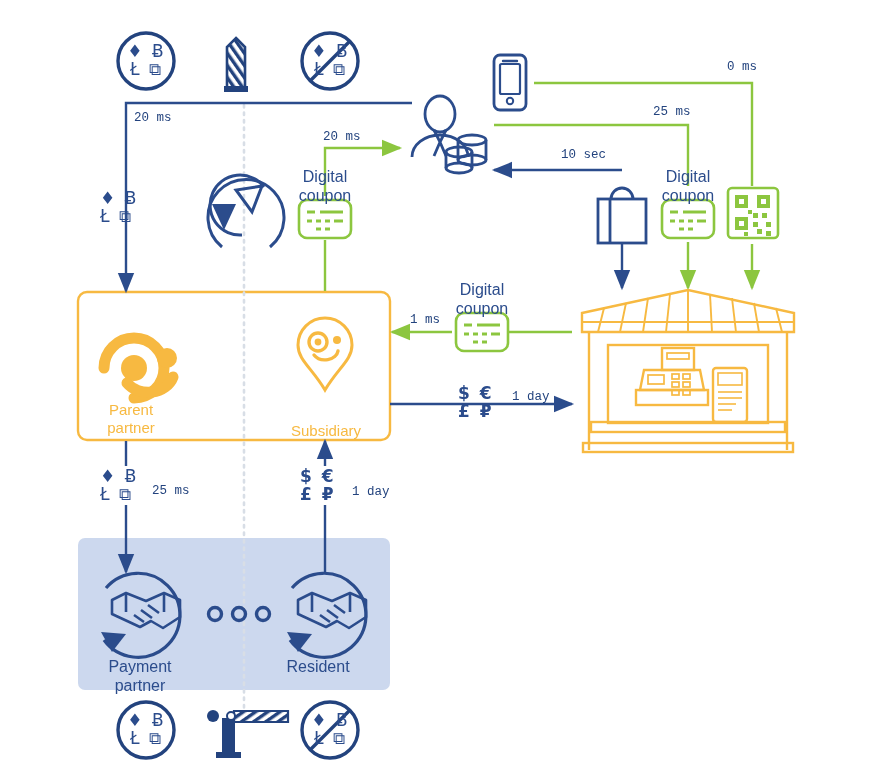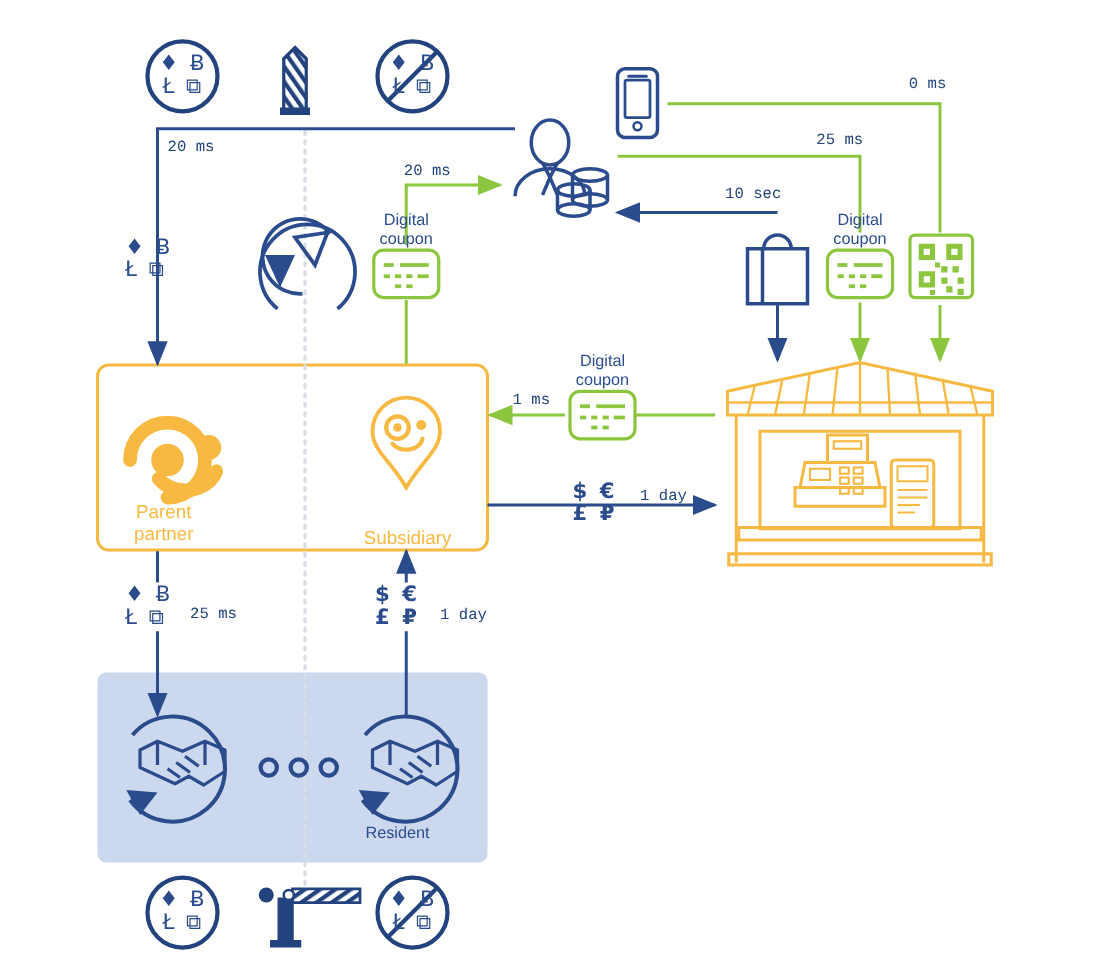--- a/index.html
+++ b/index.html
@@ -1,20 +1,20 @@
 <!DOCTYPE html>
 <html><head>
 <meta charset="utf-8">
 <style>
   html,body{margin:0;padding:0;background:#ffffff;}
   body{width:890px;height:766px;font-family:"Liberation Sans",sans-serif;overflow:hidden;}
   #stage{position:relative;width:890px;height:766px;background:#fff;}
   svg.layer{position:absolute;left:0;top:0;width:890px;height:766px;}
   .lbl{position:absolute;font-family:Liberation Mono, monospace;font-size:12.5px;color:#23437e;white-space:nowrap;line-height:1.15;}
-  .cap{position:absolute;font-family:"Liberation Sans",sans-serif;font-size:13px;color:#2b4c8c;text-align:center;line-height:1.18;}
+  .cap{position:absolute;font-family:"Liberation Sans",sans-serif;font-size:16px;color:#2b4c8c;text-align:center;line-height:1.18;}
   .orangecap{position:absolute;font-family:"Liberation Sans",sans-serif;font-size:15px;color:#f7b941;text-align:center;line-height:1.2;}
   .sym{position:absolute;font-family:"DejaVu Sans",sans-serif;color:#2b4c8c;font-size:17px;line-height:1.05;text-align:center;letter-spacing:2px;}
 </style>
 </head>
 <body>
 
 <div id="stage">
 
 <svg class="layer" viewBox="0 0 890 766">
   <defs>
@@ -338,35 +338,38 @@
 </div>
 
 <div class="sym" style="left:458px;top:385px;width:56px;text-align:left;font-weight:bold;">
   <span>$ €</span><br><span>£ ₽</span>
 </div>
 
 <div class="lbl" style="left:134px;top:111px;">20 ms</div>
 <div class="lbl" style="left:323px;top:130px;">20 ms</div>
 <div class="lbl" style="left:727px;top:60px;">0 ms</div>
 <div class="lbl" style="left:653px;top:105px;">25 ms</div>
-<div class="lbl" style="left:580px;top:148px;">10 sec</div>
+<div class="lbl" style="left:561px;top:148px;">10 sec</div>
 <div class="lbl" style="left:410px;top:313px;">1 ms</div>
 <div class="lbl" style="left:512px;top:390px;">1 day</div>
 <div class="lbl" style="left:152px;top:484px;">25 ms</div>
 <div class="lbl" style="left:352px;top:485px;">1 day</div>
 
 <div class="cap" style="left:285px;top:168px;width:80px;">
   <span>Digital</span><br><span>coupon</span>
 </div>
 <div class="cap" style="left:442px;top:281px;width:80px;">
   <span>Digital</span><br><span>coupon</span>
 </div>
 <div class="cap" style="left:648px;top:168px;width:80px;">
   <span>Digital</span><br><span>coupon</span>
 </div>
 
 <div class="orangecap" style="left:86px;top:401px;width:90px;">
   <span>Parent</span><br><span>partner</span>
 </div>
 <div class="orangecap" style="left:280px;top:422px;width:92px;">Subsidiary</div>
+<div class="cap" style="left:90px;top:658px;width:100px;">
+  <span>Payment</span><br><span>partner</span>
+</div>
 <div class="cap" style="left:270px;top:658px;width:96px;">Resident</div>
 
 </div>
 
 </body></html>

